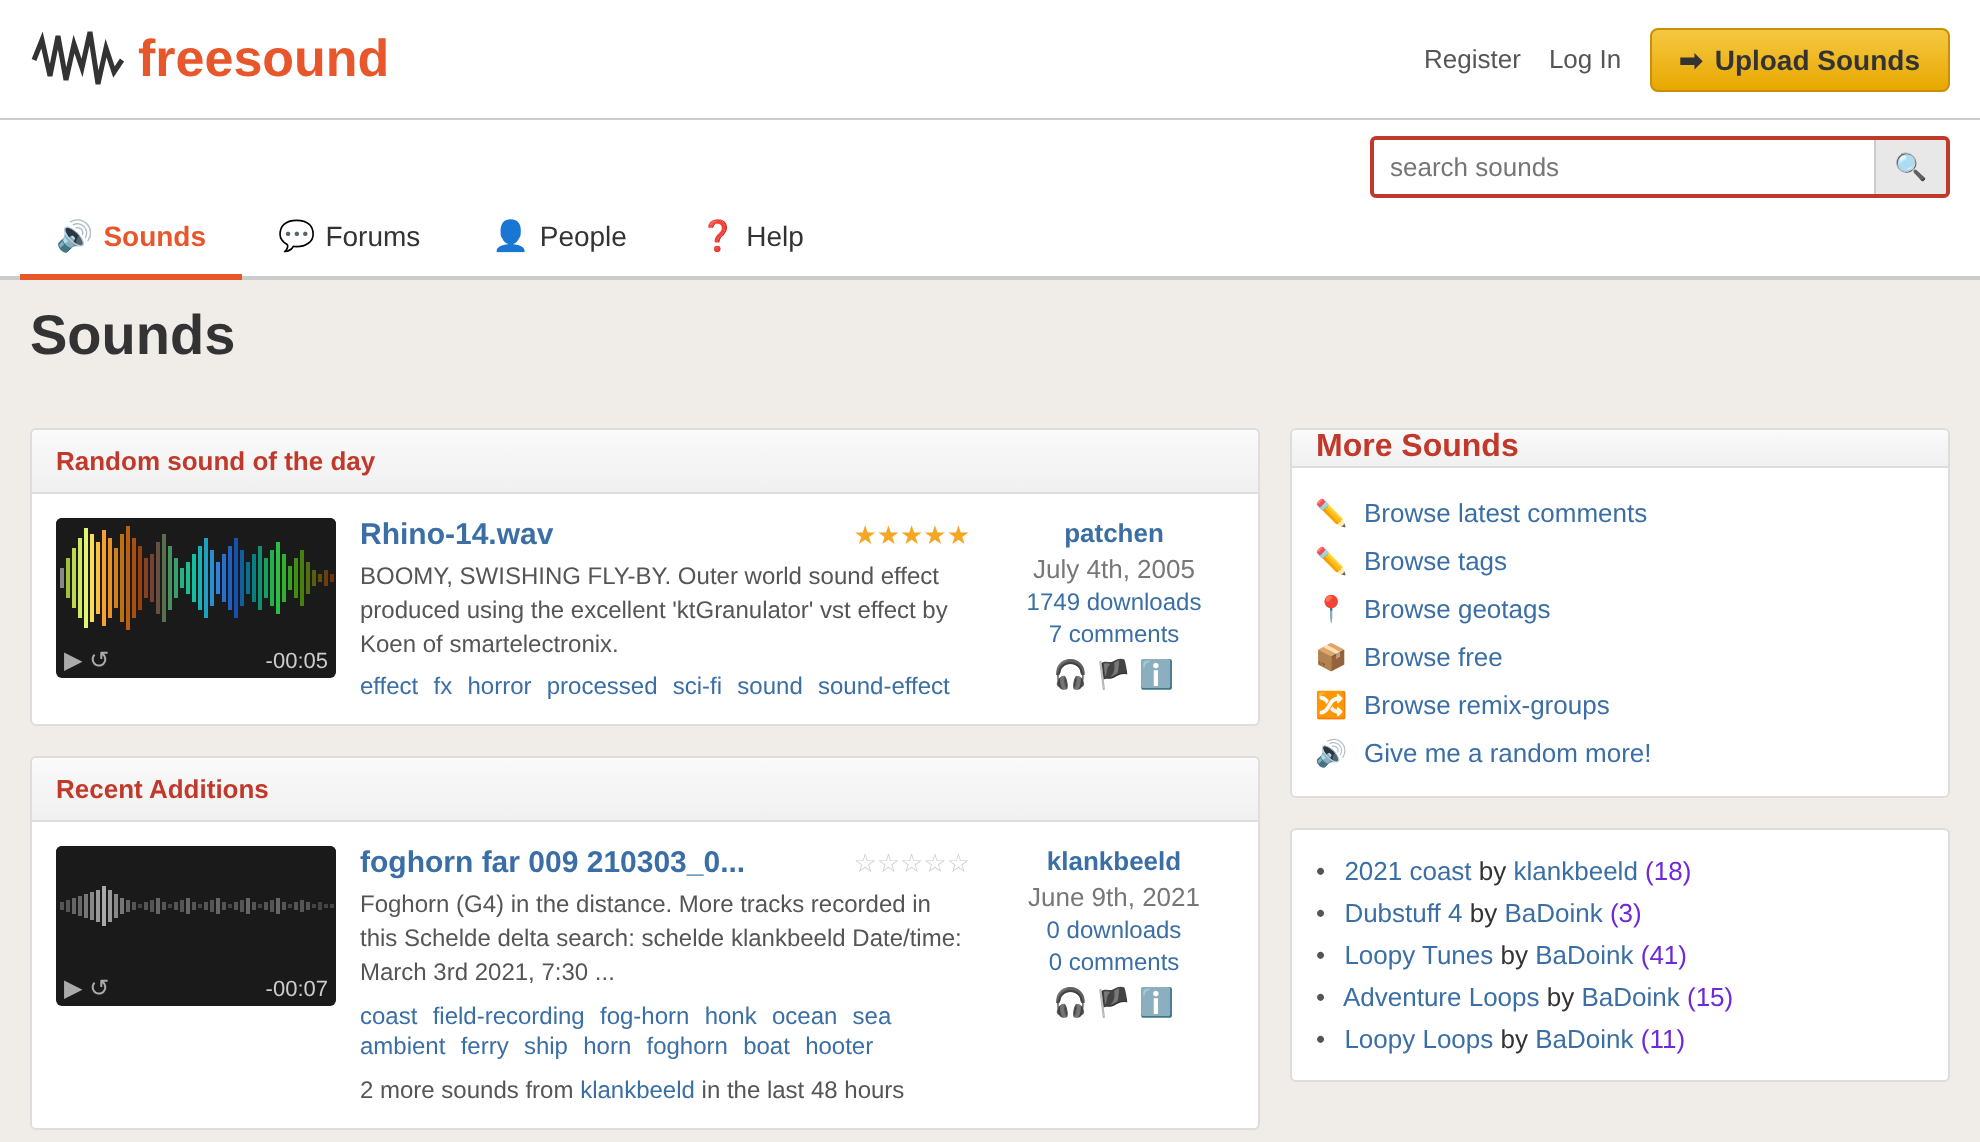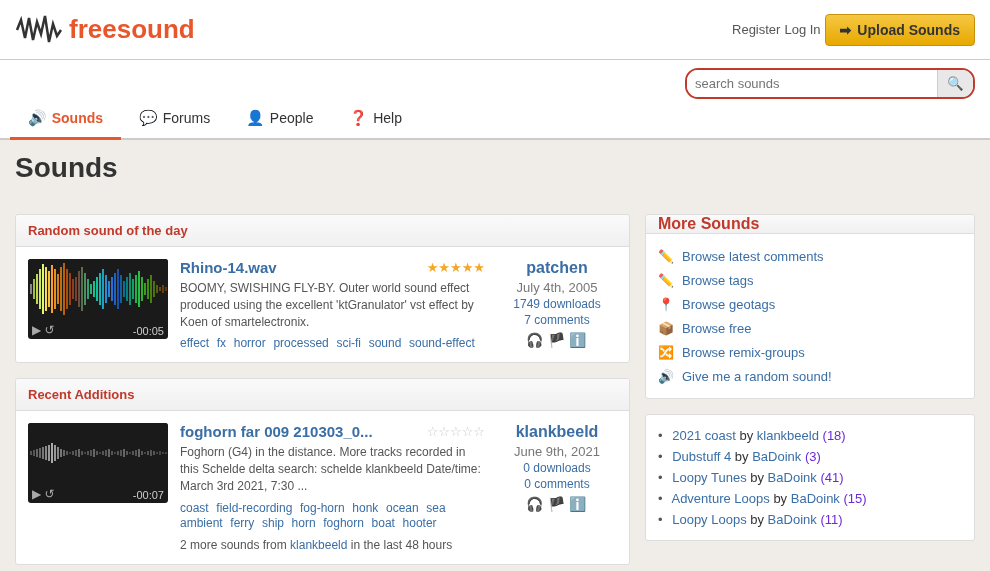--- a/index.html
+++ b/index.html
@@ -12,21 +12,21 @@
       padding: 16px 15px;
       display: flex;
       align-items: center;
       justify-content: space-between;
       height: 60px;
     }
     #logo { display: flex; align-items: center; }
     #logo svg { width: 50px; height: 40px; }
     #logo-text { font-size: 26px; font-weight: bold; color: #333; margin-left: 4px; }
     #logo-text span { color: #e8562b; }
-    #header-right { display: flex; align-items: center; gap: 4px; }
+    #header-right { display: flex; align-items: center; gap: 14px; }
     #header-right a { color: #555; text-decoration: none; font-size: 13px; }
     #upload-btn {
       background: linear-gradient(to bottom, #f5c842, #e8a800);
       border: 1px solid #c8900a;
       border-radius: 4px;
       padding: 7px 14px;
       font-size: 14px;
       font-weight: bold;
       color: #333;
       cursor: pointer;
@@ -39,21 +39,21 @@
     #search-area {
       background: #fff;
       padding: 8px 15px 0 15px;
       display: flex;
       justify-content: flex-end;
     }
     #search-wrapper {
       display: flex;
       align-items: center;
       border: 2px solid #c0392b;
-      border-radius: 13px;
+      border-radius: 3px;
       overflow: hidden;
       width: 290px;
     }
     #search-input {
       border: none;
       outline: none;
       padding: 6px 8px;
       font-size: 13px;
       color: #aaa;
       width: 100%;
@@ -154,21 +154,21 @@
       color: #aaa;
       font-size: 12px;
       cursor: pointer;
     }
     .sound-info { flex: 1; }
     .sound-title { font-size: 15px; font-weight: bold; color: #3a6ea5; text-decoration: none; cursor: pointer; }
     .sound-desc { font-size: 12px; color: #555; margin: 4px 0; line-height: 1.4; }
     .sound-tags { margin-top: 5px; }
     .sound-tag { color: #3a6ea5; font-size: 12px; margin-right: 4px; cursor: pointer; text-decoration: none; }
     .sound-meta { width: 120px; flex-shrink: 0; text-align: center; }
-    .sound-user { color: #3a6ea5; font-size: 16px; font-weight: bold; cursor: pointer; }
+    .sound-user { color: #3a6ea5; font-size: 13px; font-weight: bold; cursor: pointer; }
     .sound-date { color: #777; font-size: 13px; margin-top: 3px; }
     .sound-stat { color: #3a6ea5; font-size: 12px; margin-top: 2px; cursor: pointer; }
     .sound-icons { display: flex; gap: 4px; justify-content: center; margin-top: 5px; }
     .sound-icon-btn { font-size: 14px; color: #777; cursor: pointer; }
 
     .stars { color: #f5a623; font-size: 13px; }
 
     
     .more-section { background: #fff; border: 1px solid #ddd; border-radius: 3px; margin-bottom: 15px; }
     .more-header {
@@ -476,21 +476,21 @@
         <a href="#" class="more-link">
           <span class="more-link-icon">📦</span>
           <span>Browse free</span>
         </a>
         <a href="#" class="more-link">
           <span class="more-link-icon">🔀</span>
           <span>Browse remix-groups</span>
         </a>
         <a href="#" class="more-link">
           <span class="more-link-icon">🔊</span>
-          <span>Give me a random sound!</span>
+          <span>Give me a random more!</span>
         </a>
       </div>
     </div>
 
     <div class="more-section">
       <div class="packs-body">
         <div class="pack-item">
           <a href="#" class="pack-link">2021 coast</a>
           <span> by </span>
           <a href="#" class="pack-link">klankbeeld</a>

